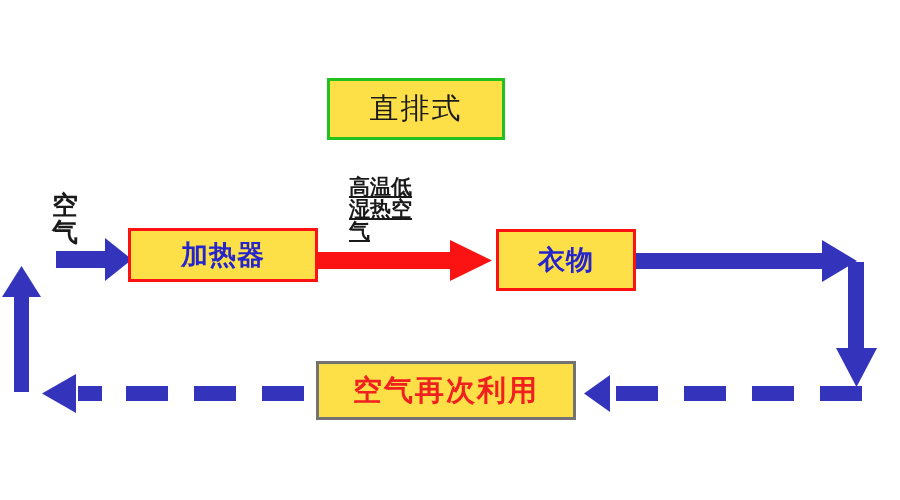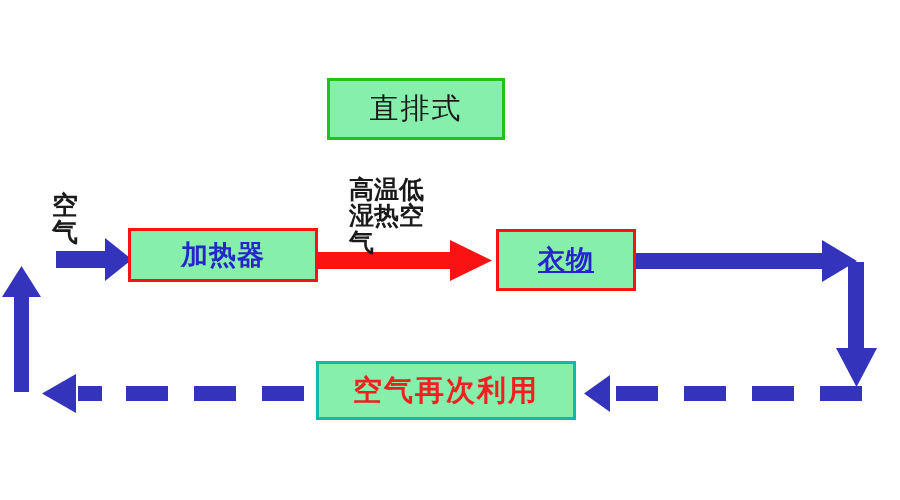--- a/index.html
+++ b/index.html
@@ -11,21 +11,21 @@
     position: relative;
     width: 900px;
     height: 500px;
     background: #ffffff;
     font-family: "Liberation Sans", "DejaVu Sans", sans-serif;
     overflow: hidden;
   }
   .node-box {
     position: absolute;
     box-sizing: border-box;
-    background: #86efac;
+    background: #fde047;
     display: flex;
     align-items: center;
     justify-content: center;
   }
   #title-box {
     left: 327px;
     top: 78px;
     width: 178px;
     height: 62px;
     border: 3px solid #22c11e;
@@ -49,28 +49,27 @@
     left: 496px;
     top: 229px;
     width: 140px;
     height: 62px;
     border: 3px solid #fb1212;
     color: #2525cc;
     font-size: 27px;
     font-weight: 700;
     letter-spacing: 1px;
     z-index: 6;
-    text-decoration: underline;
   }
   #reuse-box {
     left: 316px;
     top: 361px;
     width: 260px;
     height: 59px;
-    border: 3px solid #14b8a6;
+    border: 3px solid #737373;
     color: #f02020;
     font-size: 29px;
     font-weight: 700;
     letter-spacing: 2px;
     z-index: 6;
   }
   .edge-label {
     position: absolute;
     color: #1a1a1a;
     font-weight: 700;
@@ -82,22 +81,23 @@
     left: 52px;
     top: 192px;
     width: 46px;
     font-size: 26px;
     text-align: left;
   }
   #label-hot-dry {
     left: 349px;
     top: 176px;
     width: 106px;
-    font-size: 25px;
+    font-size: 21px;
     text-align: left;
+    text-decoration: underline;
   }
   #label-humid {
     left: 632px;
     top: 176px;
     font-size: 26px;
     white-space: nowrap;
   }
   svg.flow {
     position: absolute;
     left: 0;

